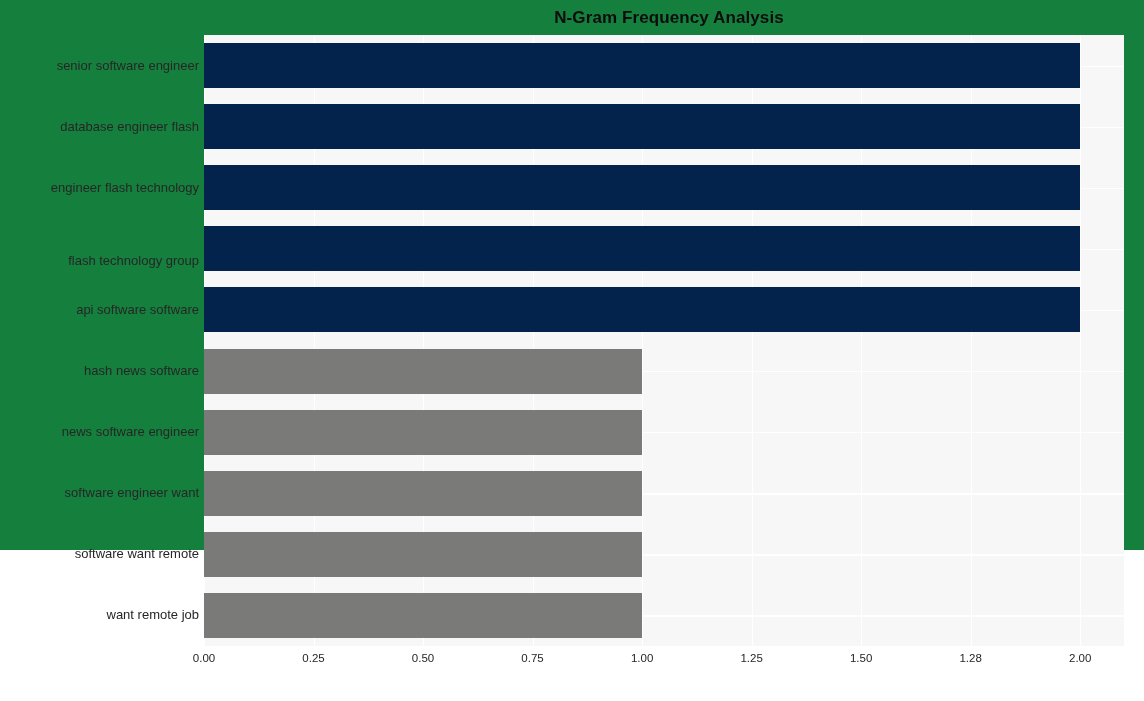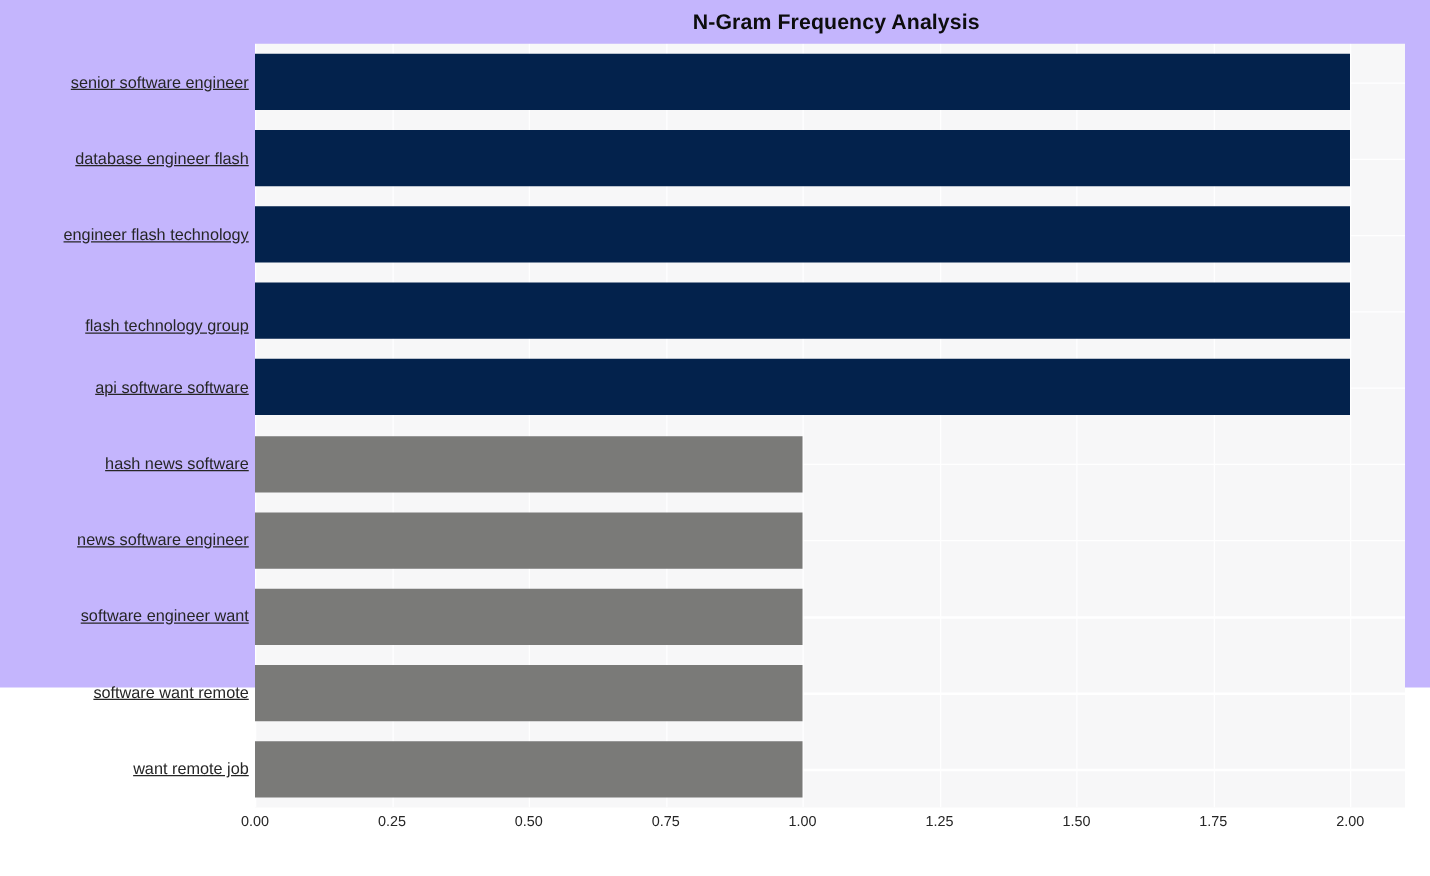--- a/index.html
+++ b/index.html
@@ -12,21 +12,21 @@
     height: 701px;
     font-family: "Liberation Sans", sans-serif;
     color: #262626;
     overflow: hidden;
   }
 
   #figure {
     position: relative;
     width: 1144px;
     height: 550px;
-    background: #c4b5fd;
+    background: #15803d;
   }
 
   
   #chart-title {
     position: absolute;
     left: 204px;
     top: 8px;
     width: 930px;
     text-align: center;
     font-size: 17px;
@@ -72,21 +72,20 @@
   
   .ytick {
     position: absolute;
     right: 0;
     width: 199px;
     text-align: right;
     font-size: 13px;
     color: #262626;
     white-space: nowrap;
     line-height: 14px;
-    text-decoration: underline;
   }
   #y-tick-layer {
     position: absolute;
     left: 0;
     top: 35px;
     width: 199px;
     height: 611px;
   }
 
   
@@ -177,18 +176,18 @@
     </div>
 
   <div id="x-tick-layer">
       <div class="xtick" style="left: 204px; text-align: center;">0.00</div>
       <div class="xtick" style="left: 313.524px;">0.25</div>
       <div class="xtick" style="left: 423.048px;">0.50</div>
       <div class="xtick" style="left: 532.571px;">0.75</div>
       <div class="xtick" style="left: 642.095px;">1.00</div>
       <div class="xtick" style="left: 751.619px;">1.25</div>
       <div class="xtick" style="left: 861.143px;">1.50</div>
-      <div class="xtick" style="left: 970.667px;">1.75</div>
+      <div class="xtick" style="left: 970.667px;">1.28</div>
       <div class="xtick" style="left: 1080.19px;">2.00</div>
     </div>
 
 
 </div>
 
 </body></html>

